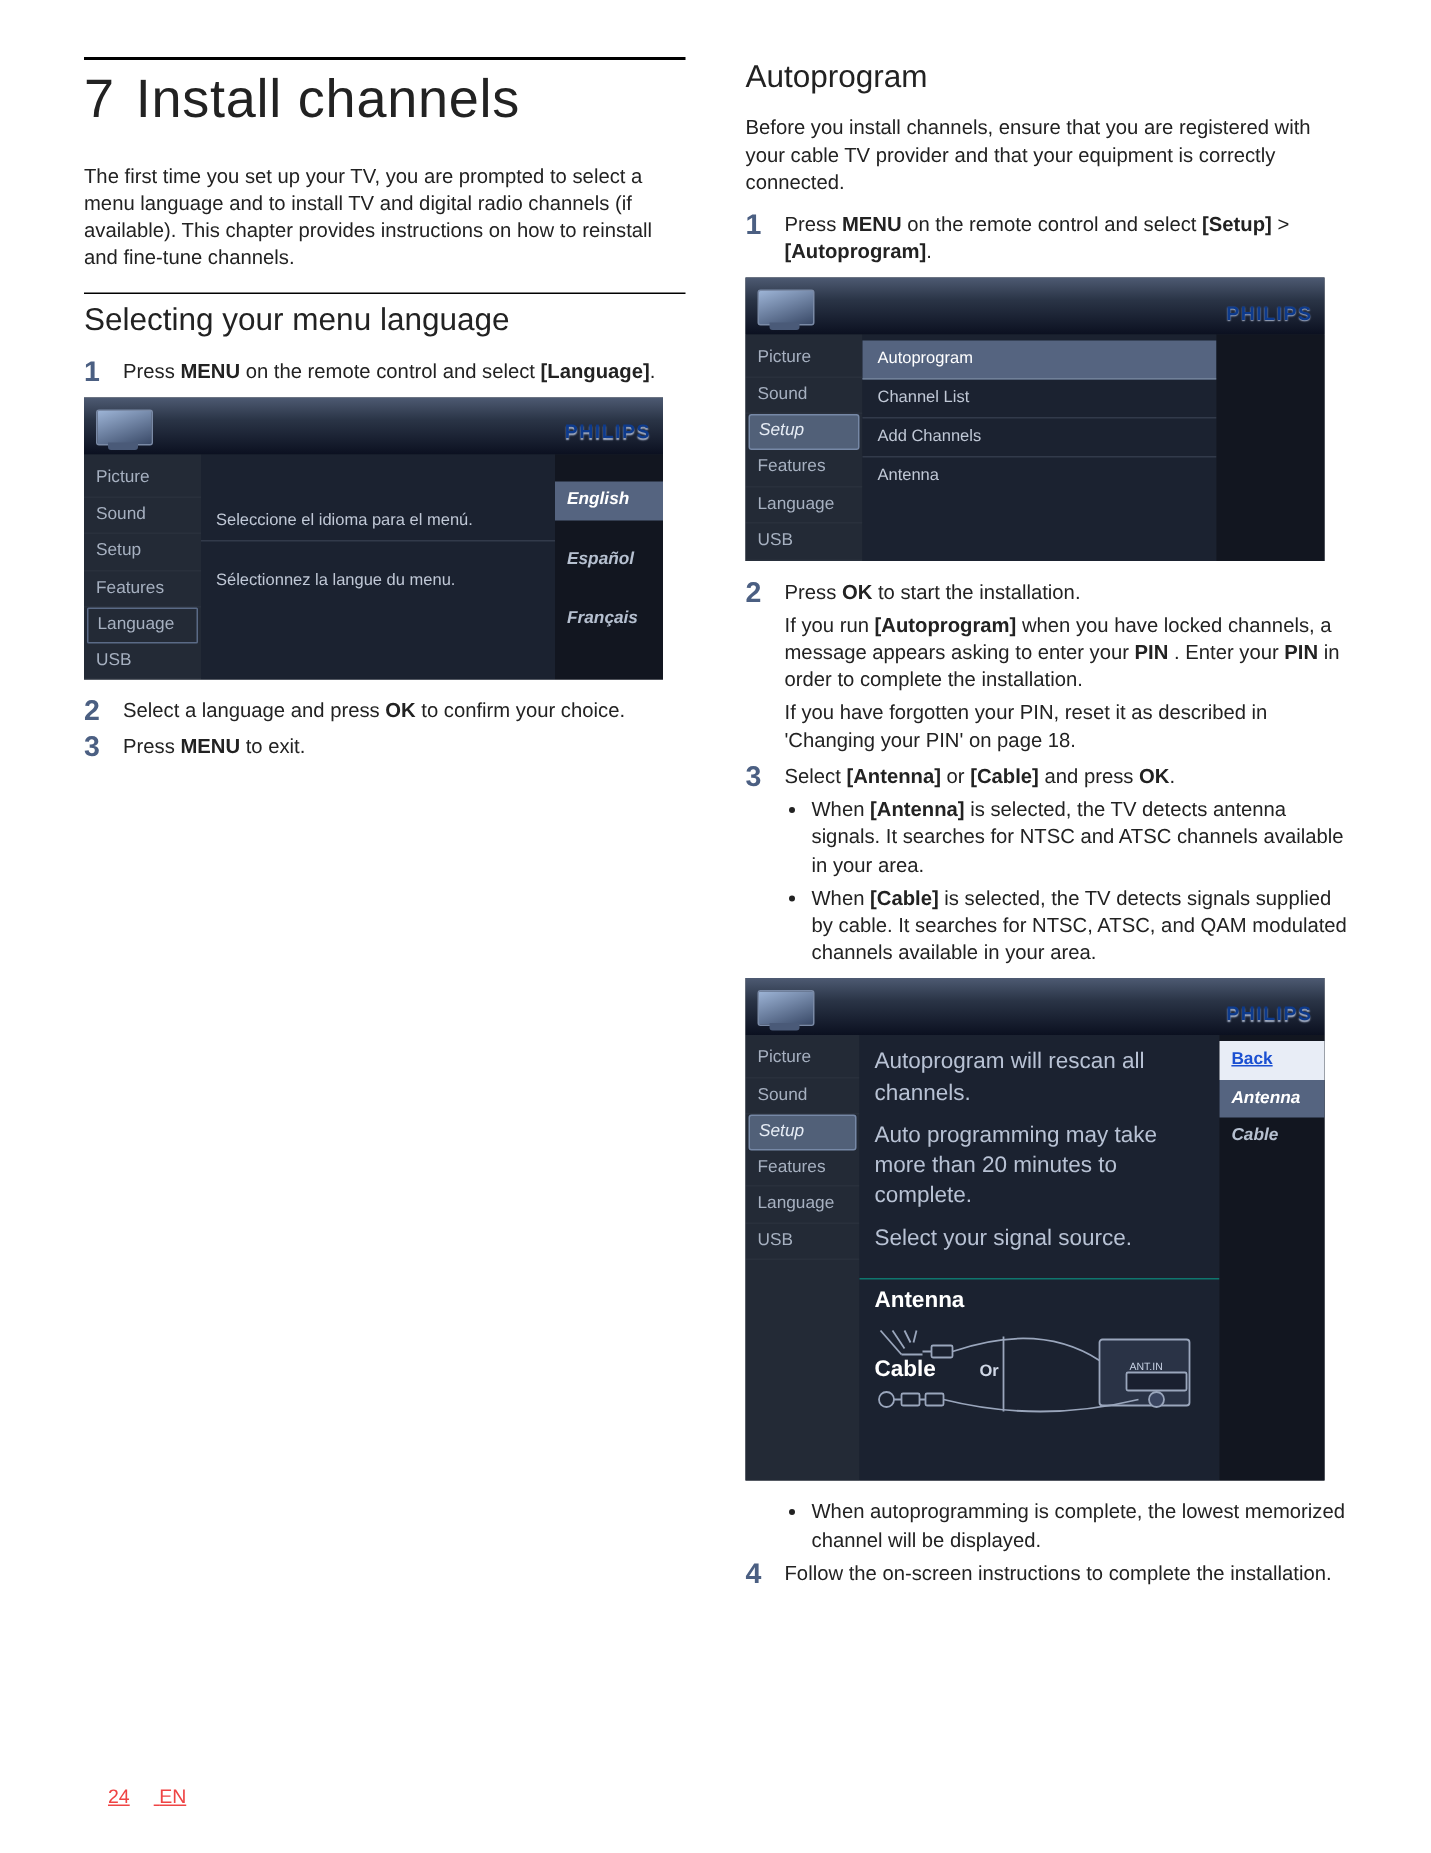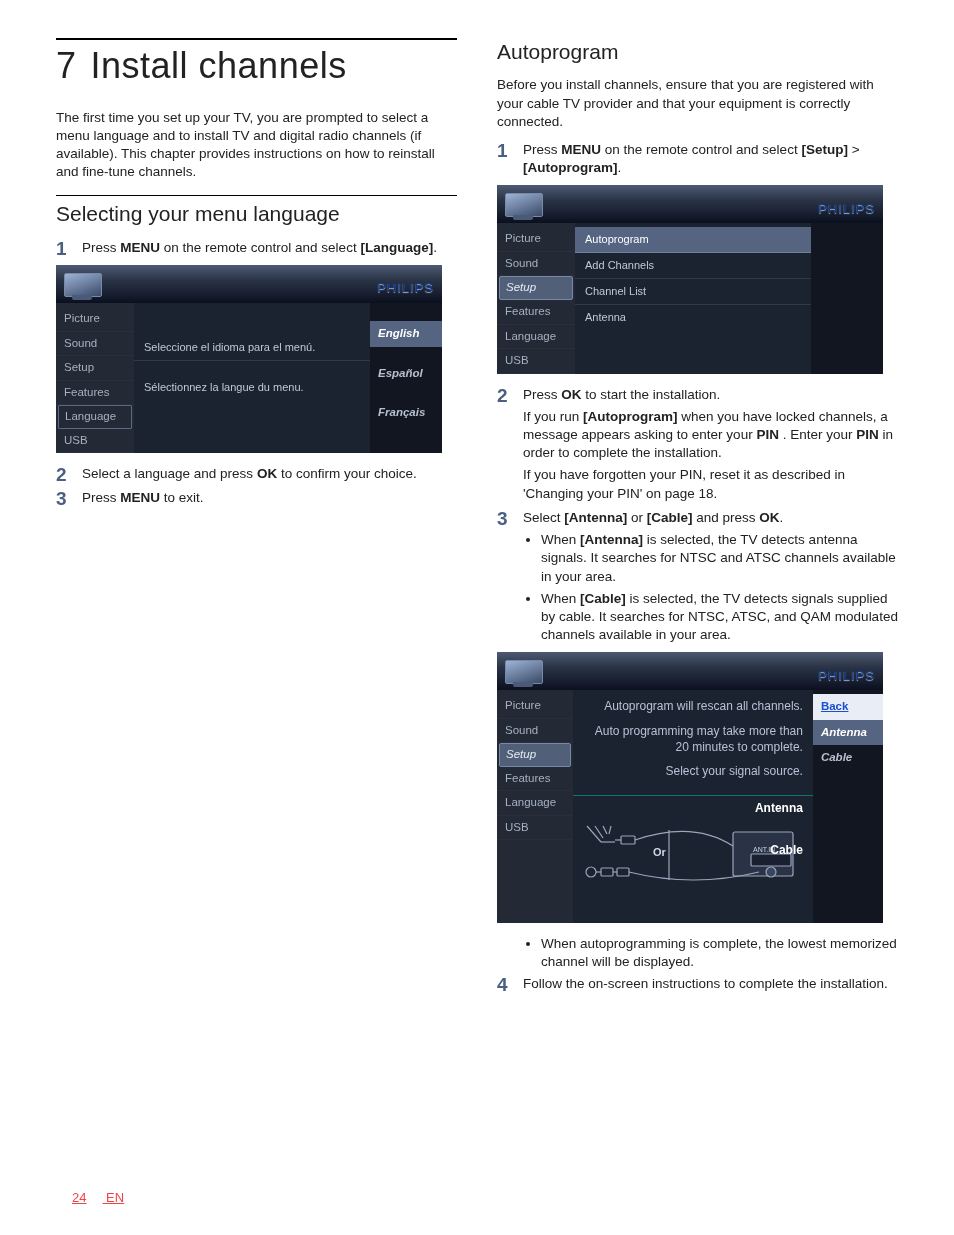--- a/index.html
+++ b/index.html
@@ -112,21 +112,21 @@
     border-radius: 2px;
   }
   .tv-icon .stand {
     position: absolute;
     left: 12px; top: 24px;
     width: 20px; height: 5px;
     background: #4a5a78;
     border-radius: 0 0 2px 2px;
   }
   .philips-logo {
-    font-weight: 400;
+    font-weight: 700;
     letter-spacing: 1px;
     color: #0d3a8c;
     font-size: 13px;
     text-shadow: 0 1px 1px #a8b4cc;
     padding-bottom: 6px;
   }
   .tv-body {
     display: flex;
     min-height: 150px;
   }
@@ -169,24 +169,23 @@
   }
   .tv-mid .row:last-child { border-bottom: none; }
   .tv-mid .row.hl {
     background: #556480;
     color: #fff;
     border-bottom-color: #708098;
   }
   .tv-mid .row.vspace { height: 14px; padding:0; border:none;}
   .tv-mid .infotext {
     padding: 4px 10px;
-    font-size: 12px;
+    font-size: 15px;
     color: #b8c2d4;
     line-height: 1.35;
-    text-align: right;
   }
   .tv-mid .graphic {
     padding: 4px 10px 8px 10px;
   }
   .tv-mid .graphic svg { display:block; }
   .tv-right {
     width: 72px;
     background: #121620;
     padding-top: 4px;
   }
@@ -313,22 +312,22 @@
         <div class="tv-left">
           <div class="item">Picture</div>
           <div class="item">Sound</div>
           <div class="item selected">Setup</div>
           <div class="item">Features</div>
           <div class="item">Language</div>
           <div class="item">USB</div>
         </div>
         <div class="tv-mid">
           <div class="row hl">Autoprogram</div>
+          <div class="row">Channel List</div>
           <div class="row">Add Channels</div>
-          <div class="row">Channel List</div>
           <div class="row">Antenna</div>
         </div>
         <div class="tv-right"></div>
       </div>
     </div>
   </div>
 
   <ol class="steps">
     <li>
       <span class="sn">2</span>

